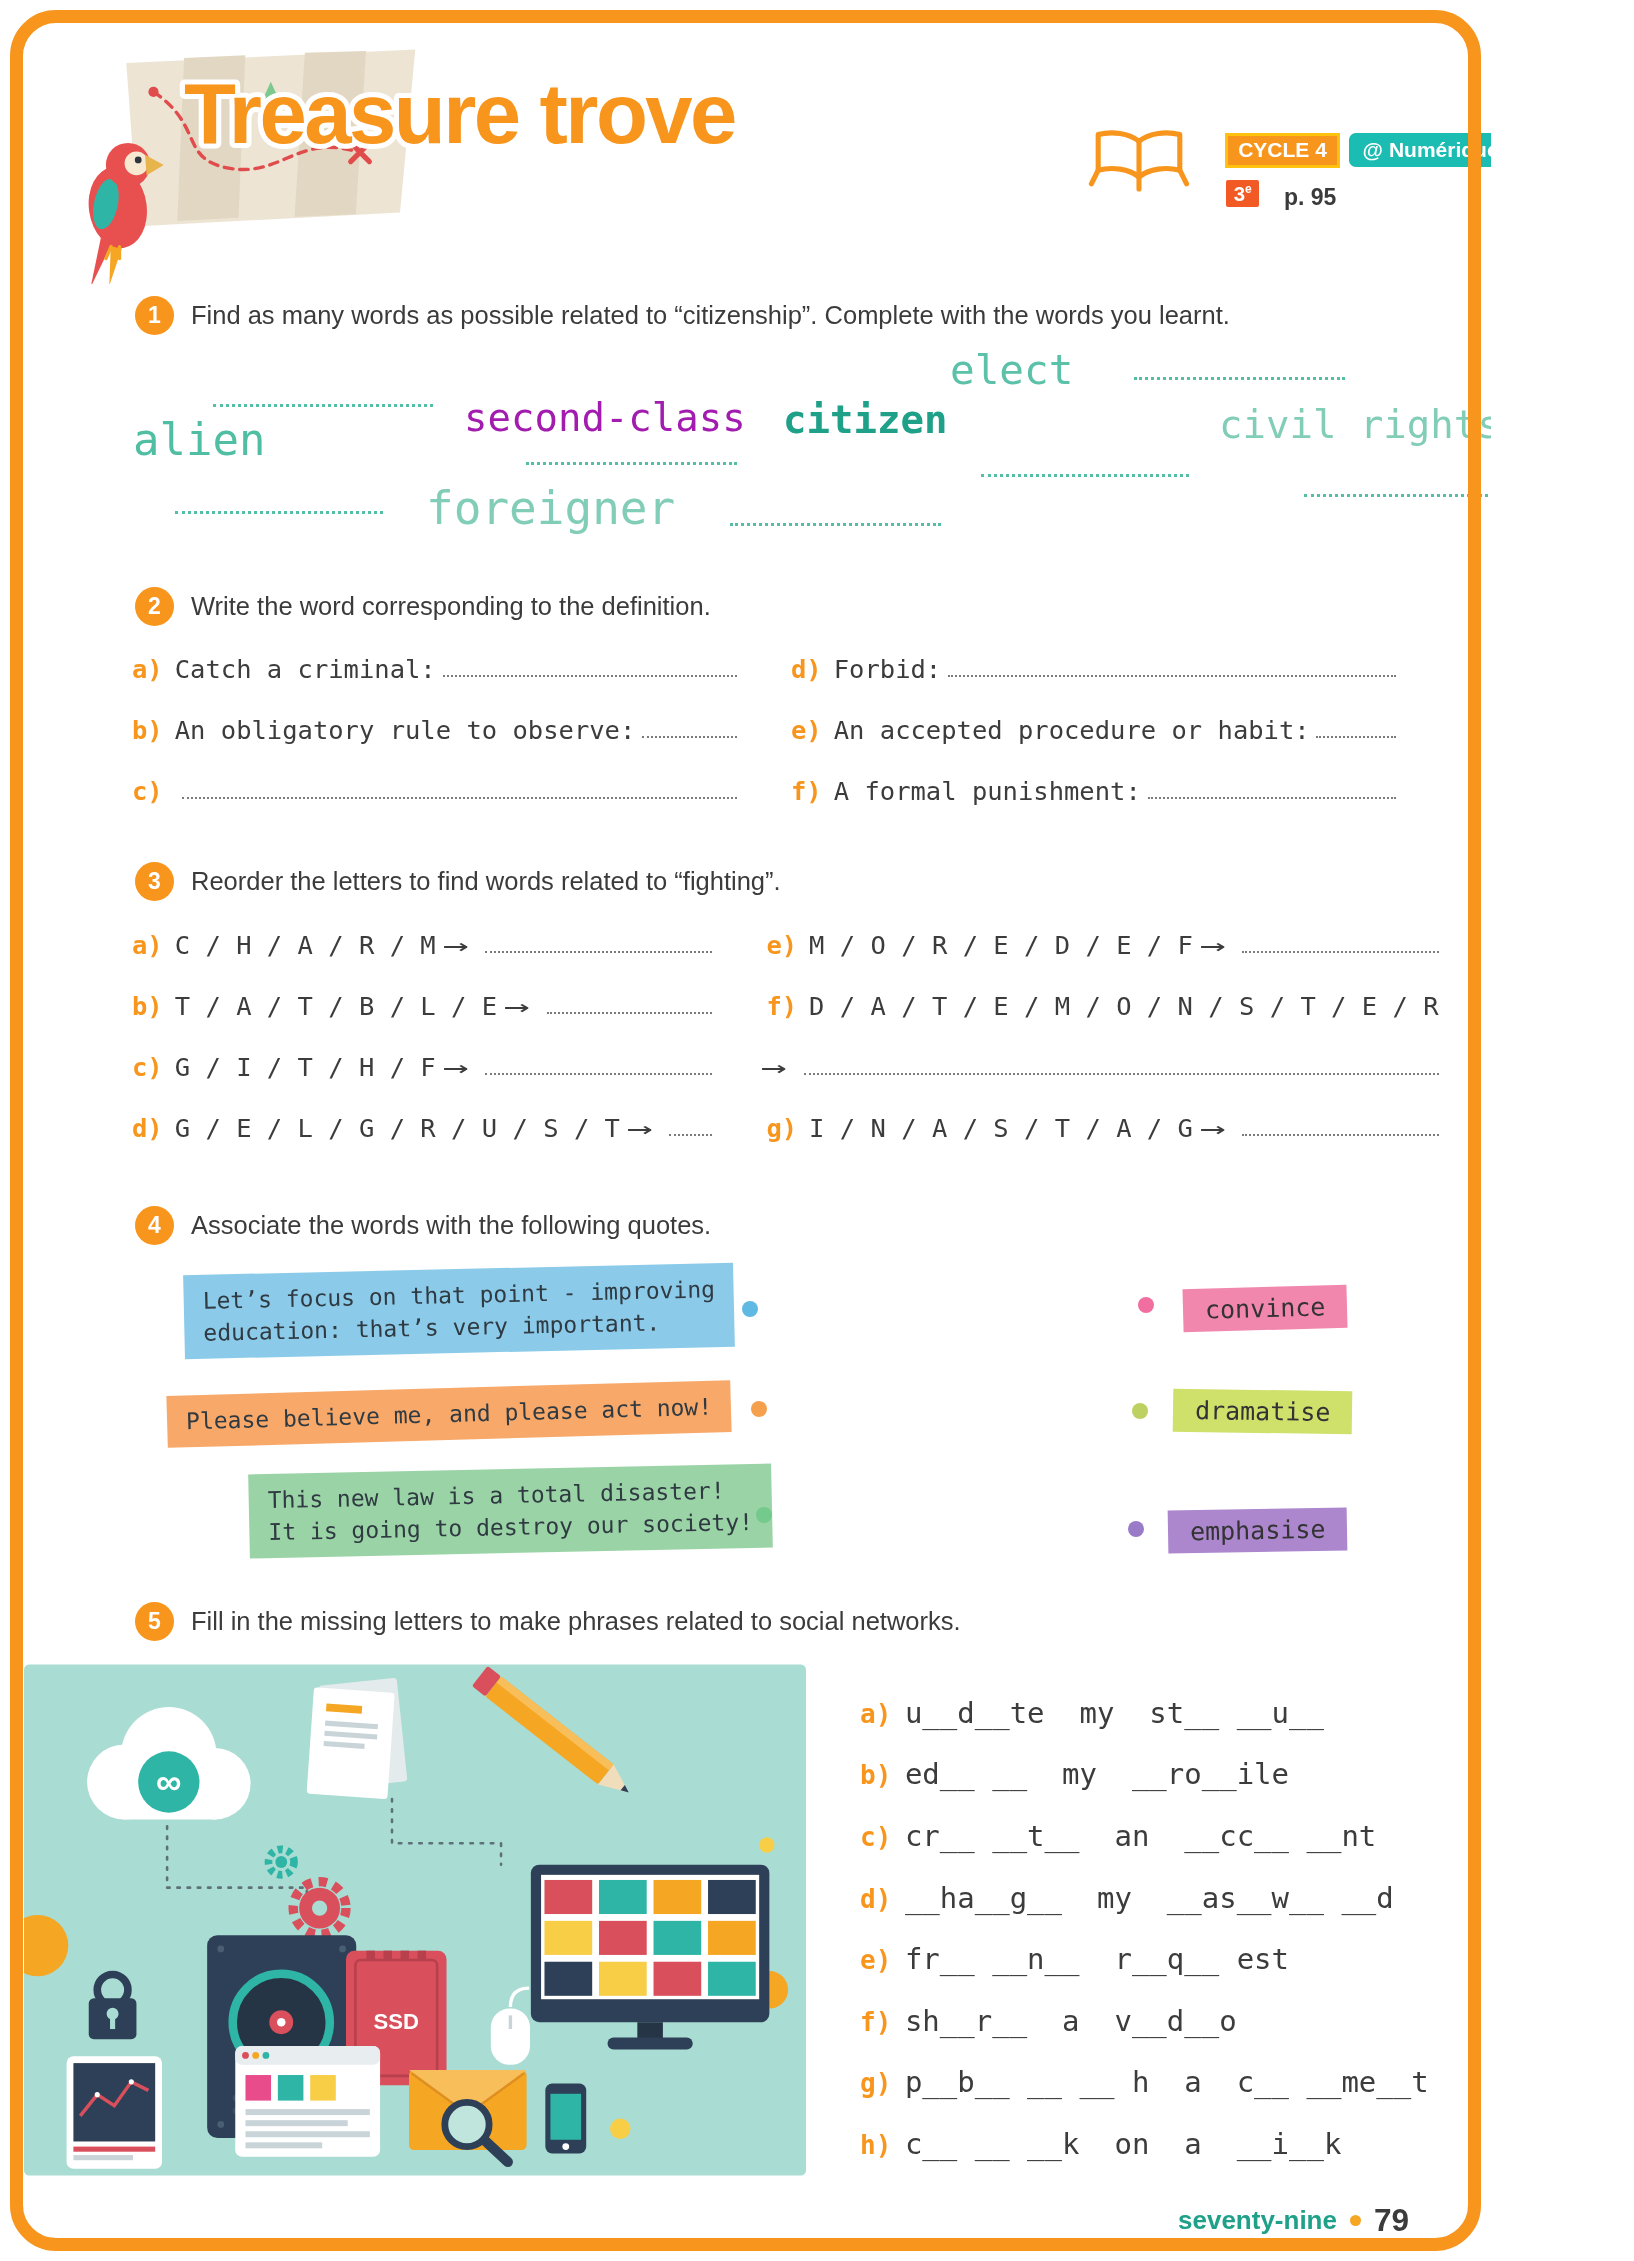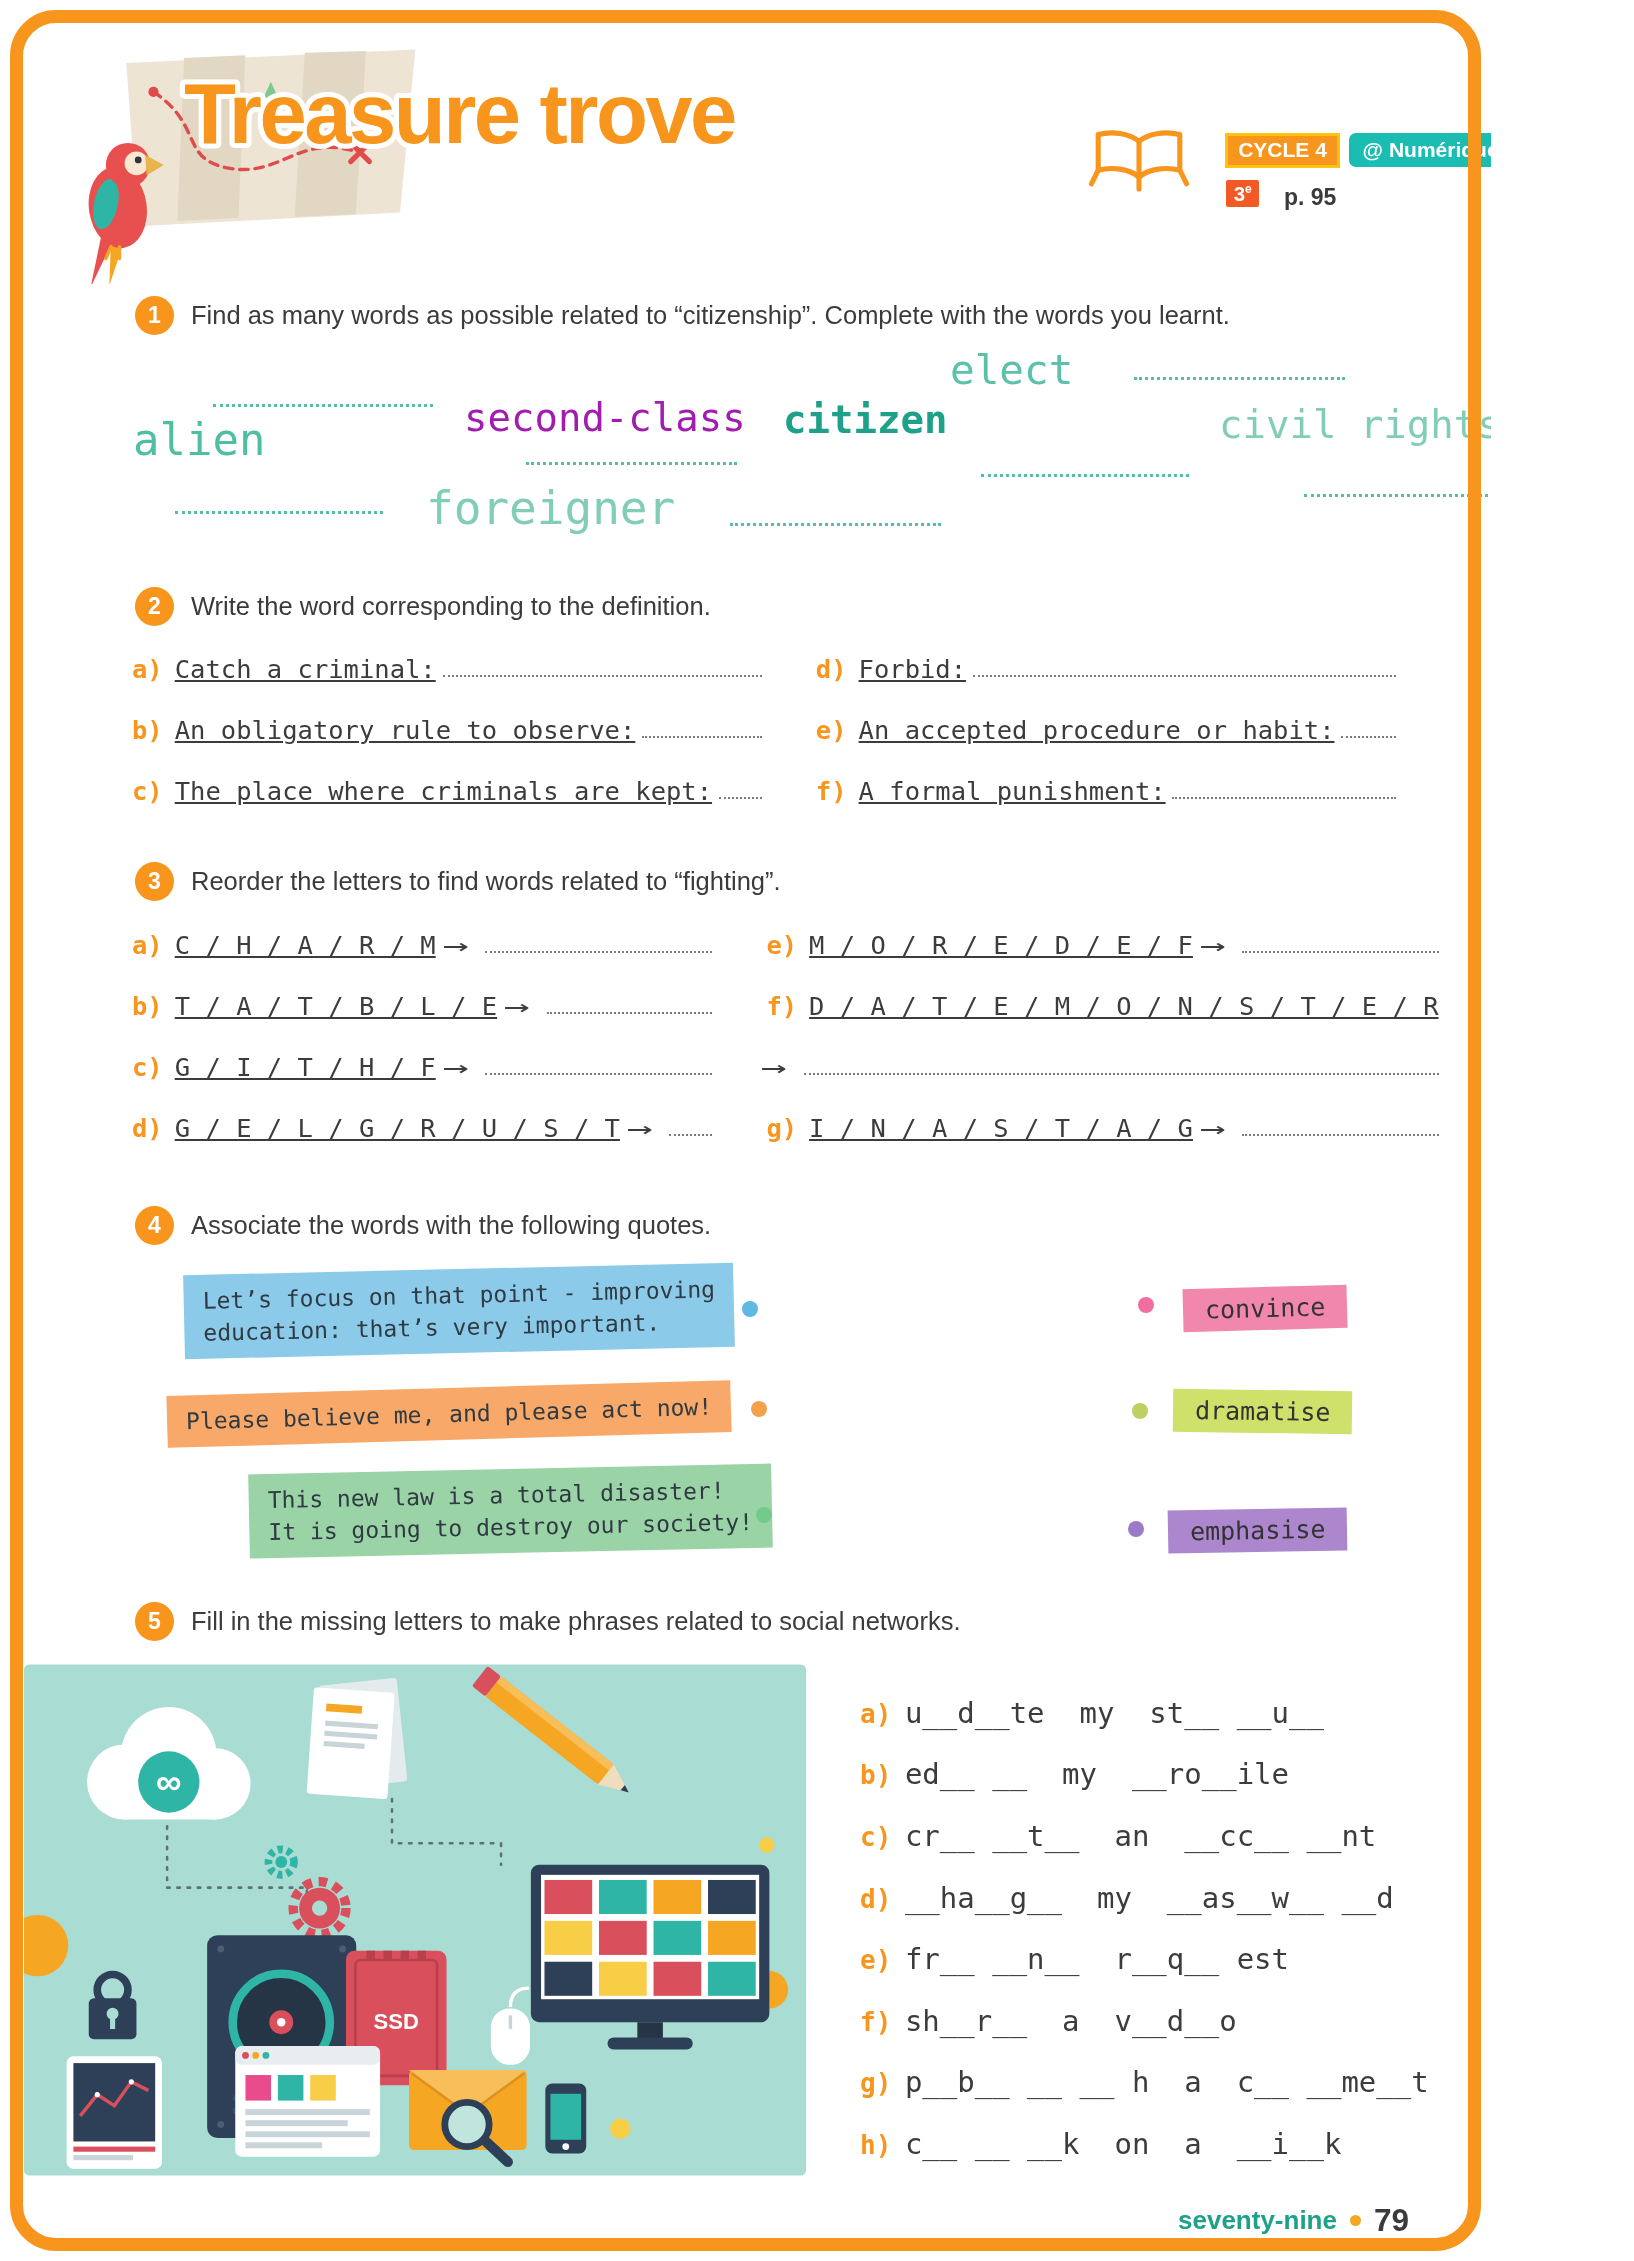--- a/index.html
+++ b/index.html
@@ -25,21 +25,21 @@
 
   
   .wordzone { position:absolute; left:0; width:1635px; z-index:1; }
   .w { position:absolute; font-family:"DejaVu Sans Mono", monospace; white-space:nowrap; }
   .tdot { position:absolute; height:0; border-bottom:3.4px dotted #55BFA6; }
 
   
   .cols { position:absolute; left:132px; right:95px; display:grid; grid-template-columns:1fr 1fr; column-gap:54px; z-index:1; }
   .row { display:flex; align-items:flex-end; height:39px; margin-bottom:22px; }
   .lbl { font-family:"DejaVu Sans Mono", monospace; color:#F7951D; font-weight:bold; font-size:25.5px; margin-right:12px; }
-  .txt { font-family:"DejaVu Sans Mono", monospace; font-size:25.5px; color:#3C3C3C; white-space:nowrap;text-decoration:underline; }
+  .txt { font-family:"DejaVu Sans Mono", monospace; font-size:25.5px; color:#3C3C3C; white-space:nowrap; }
   .arr { font-family:"DejaVu Sans Mono", monospace; font-size:25.5px; color:#3C3C3C; display:inline-block; transform:scaleX(1.7); margin:0 15.3px 0 12px; }
   .dots { flex:1; min-width:43px; border-bottom:2.6px dotted #7B7B7B; margin:0 0 6.8px 6.8px; }
 
   
   .quote { position:absolute; font-family:"DejaVu Sans Mono", monospace; font-size:23px; line-height:32px; color:#2F3A42; padding:10.2px 19px; z-index:1; }
   .qline { white-space:nowrap; }
   .q1 { background:#8BCBE9; transform:rotate(-1.3deg); }
   .q2 { background:#F8A869; transform:rotate(-1.6deg); }
   .q3 { background:#9AD3A5; transform:rotate(-1.2deg); }
   .ans { position:absolute; font-family:"DejaVu Sans Mono", monospace; font-size:25px; color:#333; padding:6.8px 22px; z-index:1; white-space:nowrap; }
@@ -142,21 +142,20 @@
         <span class="txt">Catch a criminal:</span>
         <span class="dots"></span>
       </div>
       <div class="row">
         <span class="lbl">b)</span>
         <span class="txt">An obligatory rule to observe:</span>
         <span class="dots"></span>
       </div>
       <div class="row">
         <span class="lbl">c)</span>
-        <span class="txt">The place where criminals are kept:</span>
         <span class="dots"></span>
       </div>
     </div>
     <div class="col">
       <div class="row">
         <span class="lbl">d)</span>
         <span class="txt">Forbid:</span>
         <span class="dots"></span>
       </div>
       <div class="row">

